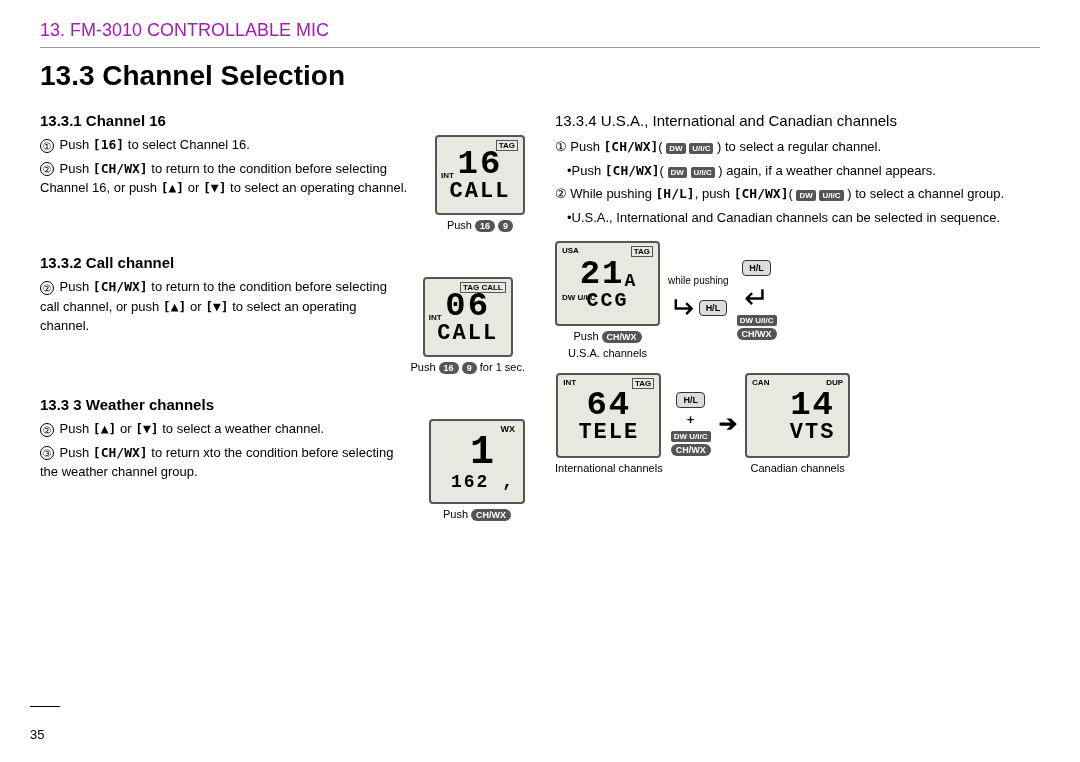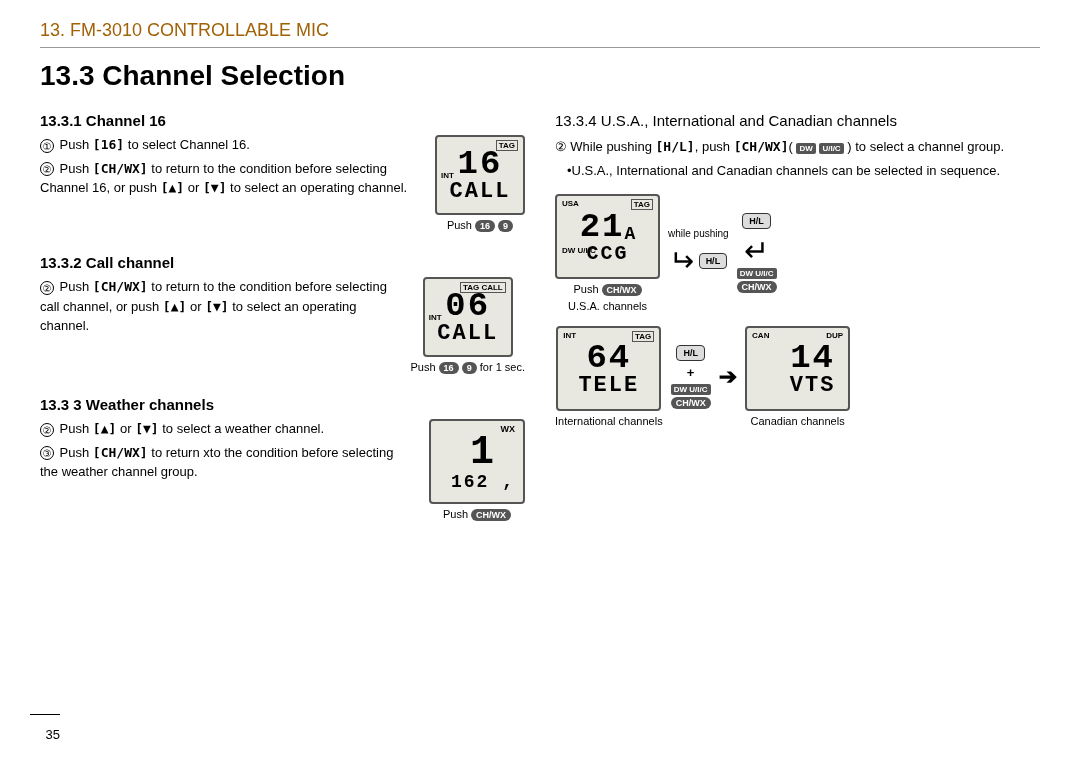--- a/index.html
+++ b/index.html
@@ -11,21 +11,21 @@
       width: 1080px;
       min-height: 762px;
       padding: 20px 40px 20px 40px;
     }
     .page-header {
       font-size: 18px;
       font-weight: normal;
       border-bottom: 1px solid #999;
       padding-bottom: 6px;
       margin-bottom: 12px;
-      color: #a16207;
+      color: #a21caf;
     }
     .section-title {
       font-size: 28px;
       font-weight: bold;
       margin-bottom: 20px;
     }
     .two-col {
       display: flex;
       gap: 30px;
     }
@@ -170,23 +170,23 @@
     .right-text-block .bullet {
       margin-left: 12px;
       display: block;
     }
     .page-num {
       position: fixed;
       bottom: 20px;
       left: 30px;
       font-size: 13px;
       border-top: 1px solid #000;
-      padding-top: 12px;
+      padding-top: 20px;
       width: 30px;
-      text-align: right;
+      text-align: left;
     }
     .dw-box {
       background: #555;
       color: #fff;
       font-size: 8px;
       padding: 1px 3px;
       font-weight: bold;
       border-radius: 2px;
     }
     .uic-box {
@@ -264,20 +264,24 @@
       </div>
     </div>
 
   </div>
 
   <div class="right-col">
 
     <div class="subsection-right-title">13.3.4 U.S.A., International and Canadian channels</div>
 
     <div class="right-text-block">
+      <p><span class="circle-num">①</span> Push <kbd>[CH/WX]</kbd>( <span class="dw-box">DW</span> <span class="uic-box">U/I/C</span> ) to select a regular channel.</p>
+      <p>
+          <span class="bullet">•Push <kbd>[CH/WX]</kbd>( <span class="dw-box">DW</span> <span class="uic-box">U/I/C</span> ) again, if a weather channel appears.</span>
+        </p>
       <p><span class="circle-num">②</span> While pushing <kbd>[H/L]</kbd>, push <kbd>[CH/WX]</kbd>( <span class="dw-box">DW</span> <span class="uic-box">U/I/C</span> ) to select a channel group.</p>
       <p>
           <span class="bullet">•U.S.A., International and Canadian channels can be selected in sequence.</span>
         </p>
     </div>
 
     <div style="display:flex; gap:8px; align-items:center; margin-top:14px; flex-wrap:wrap;">
 
       <div class="diagram-item">
         <div class="lcd-display" style="min-width:105px;min-height:85px;">

